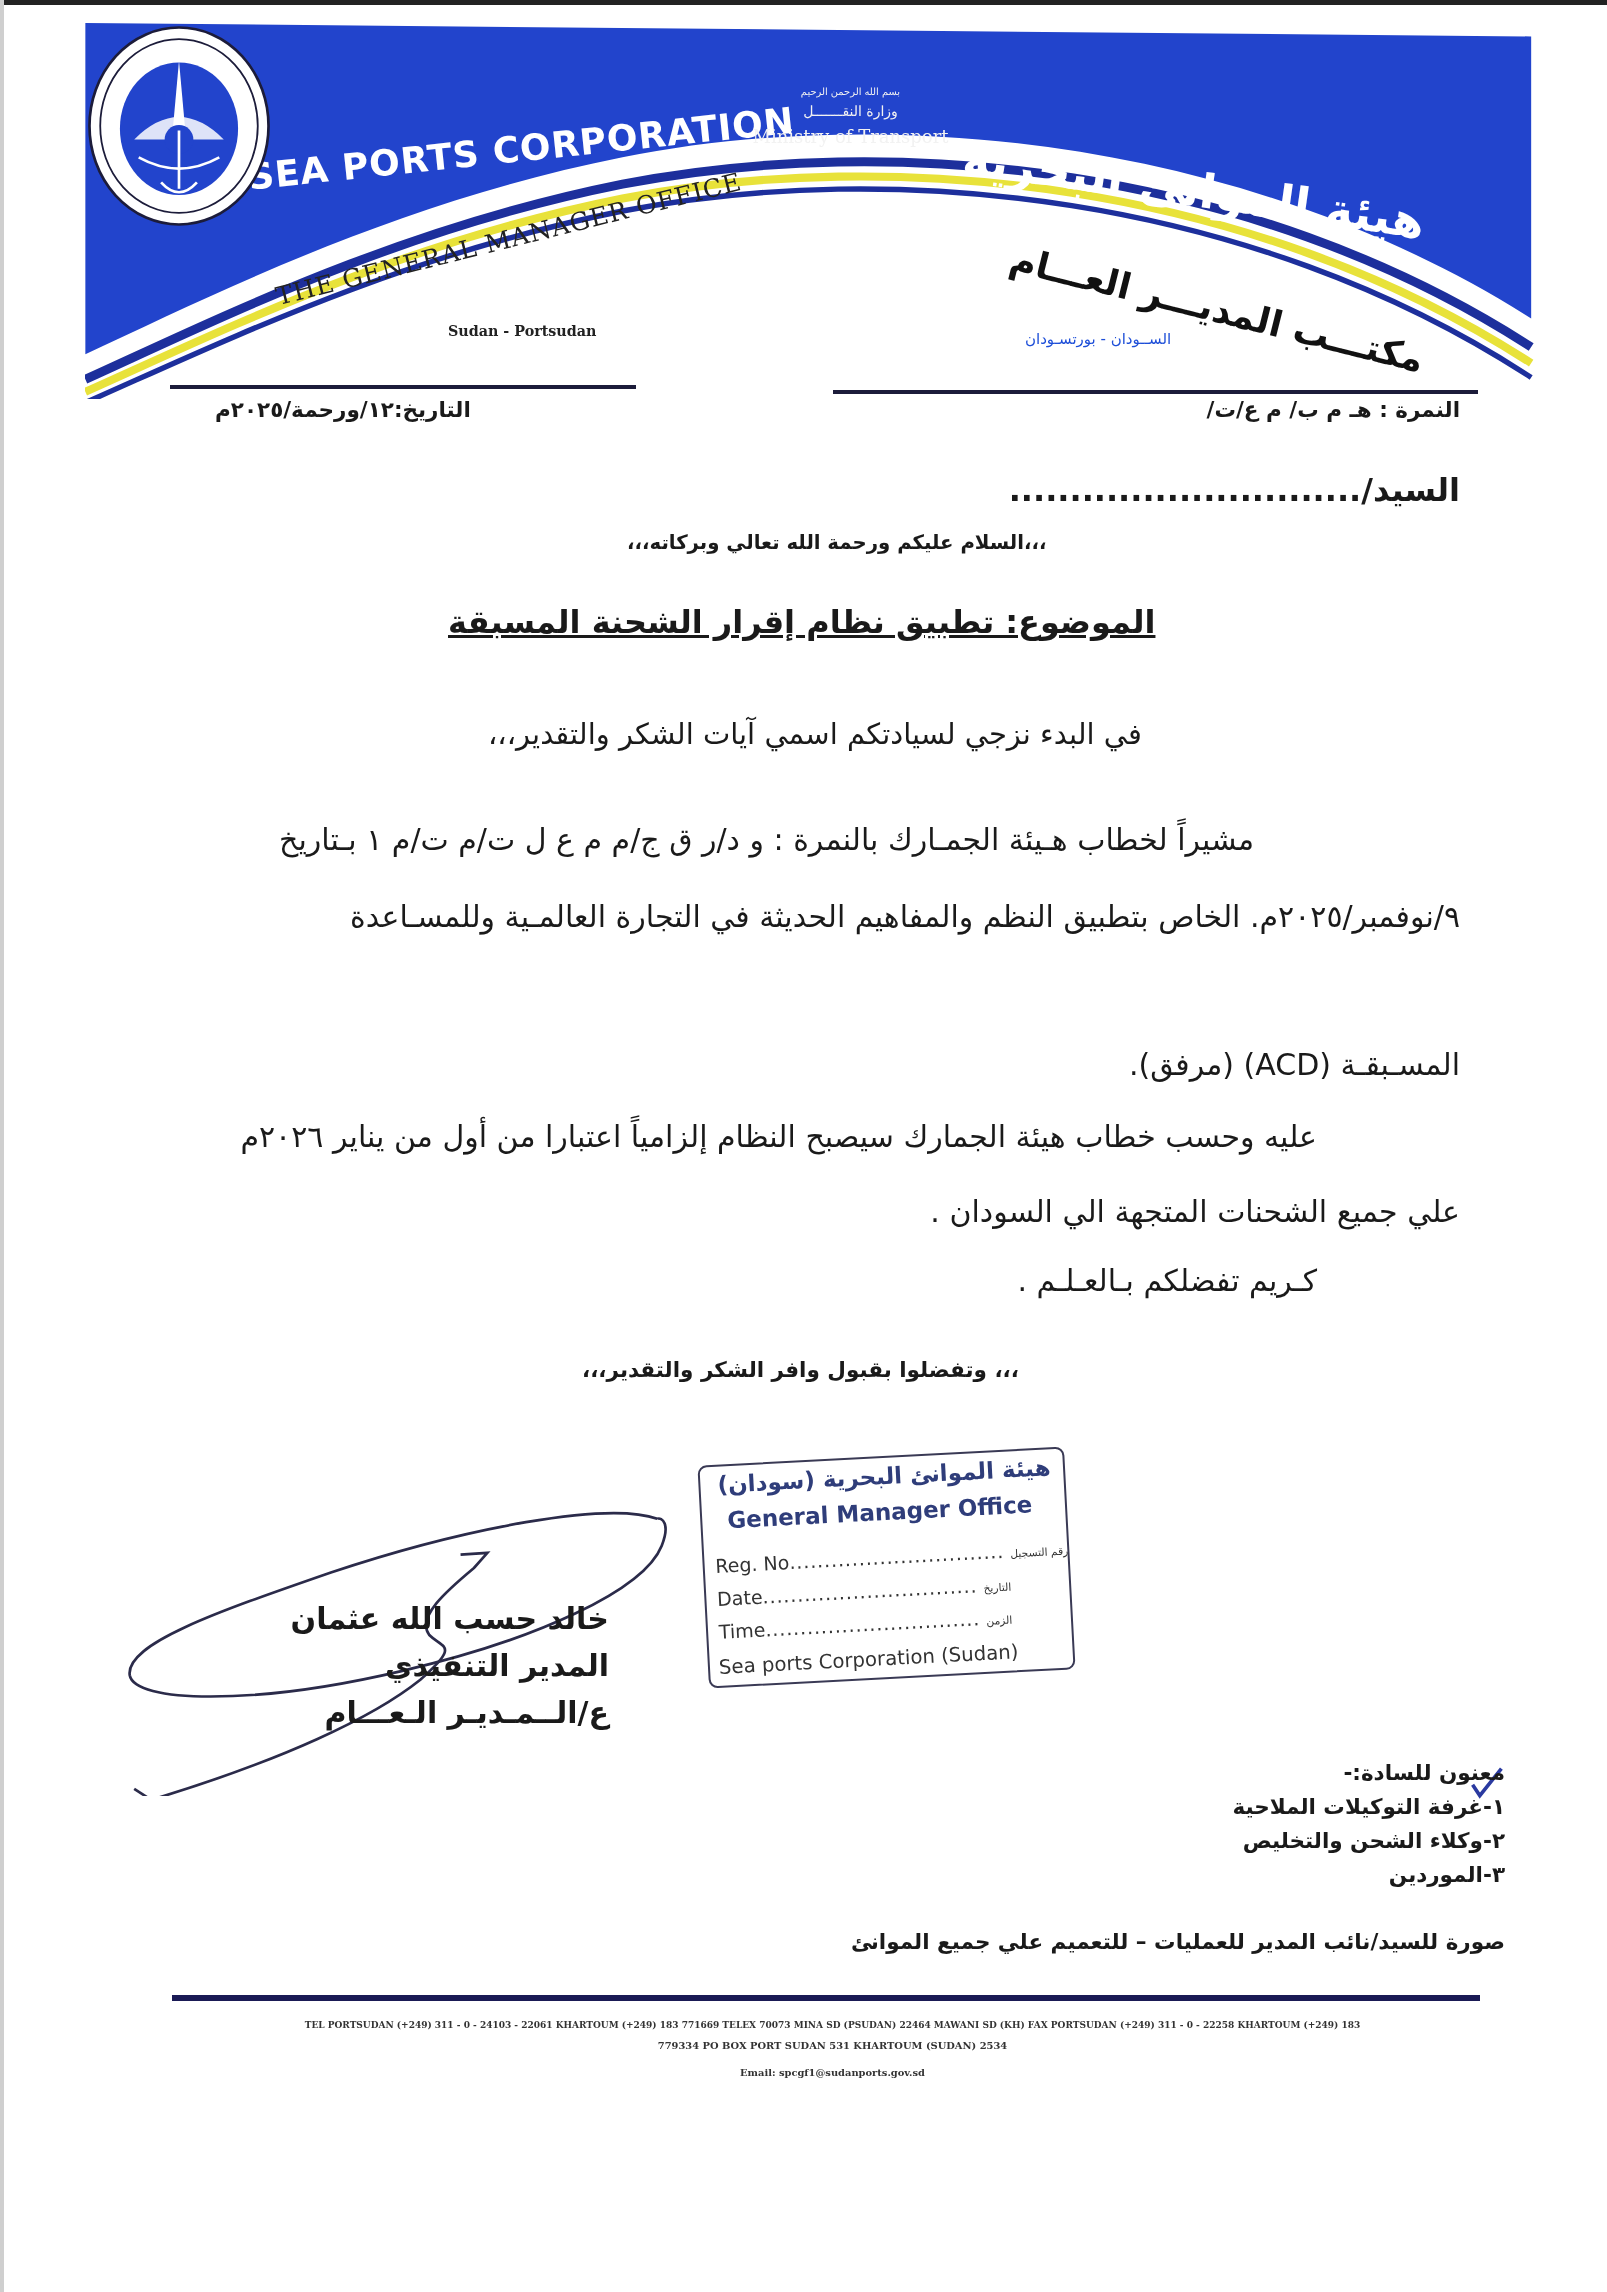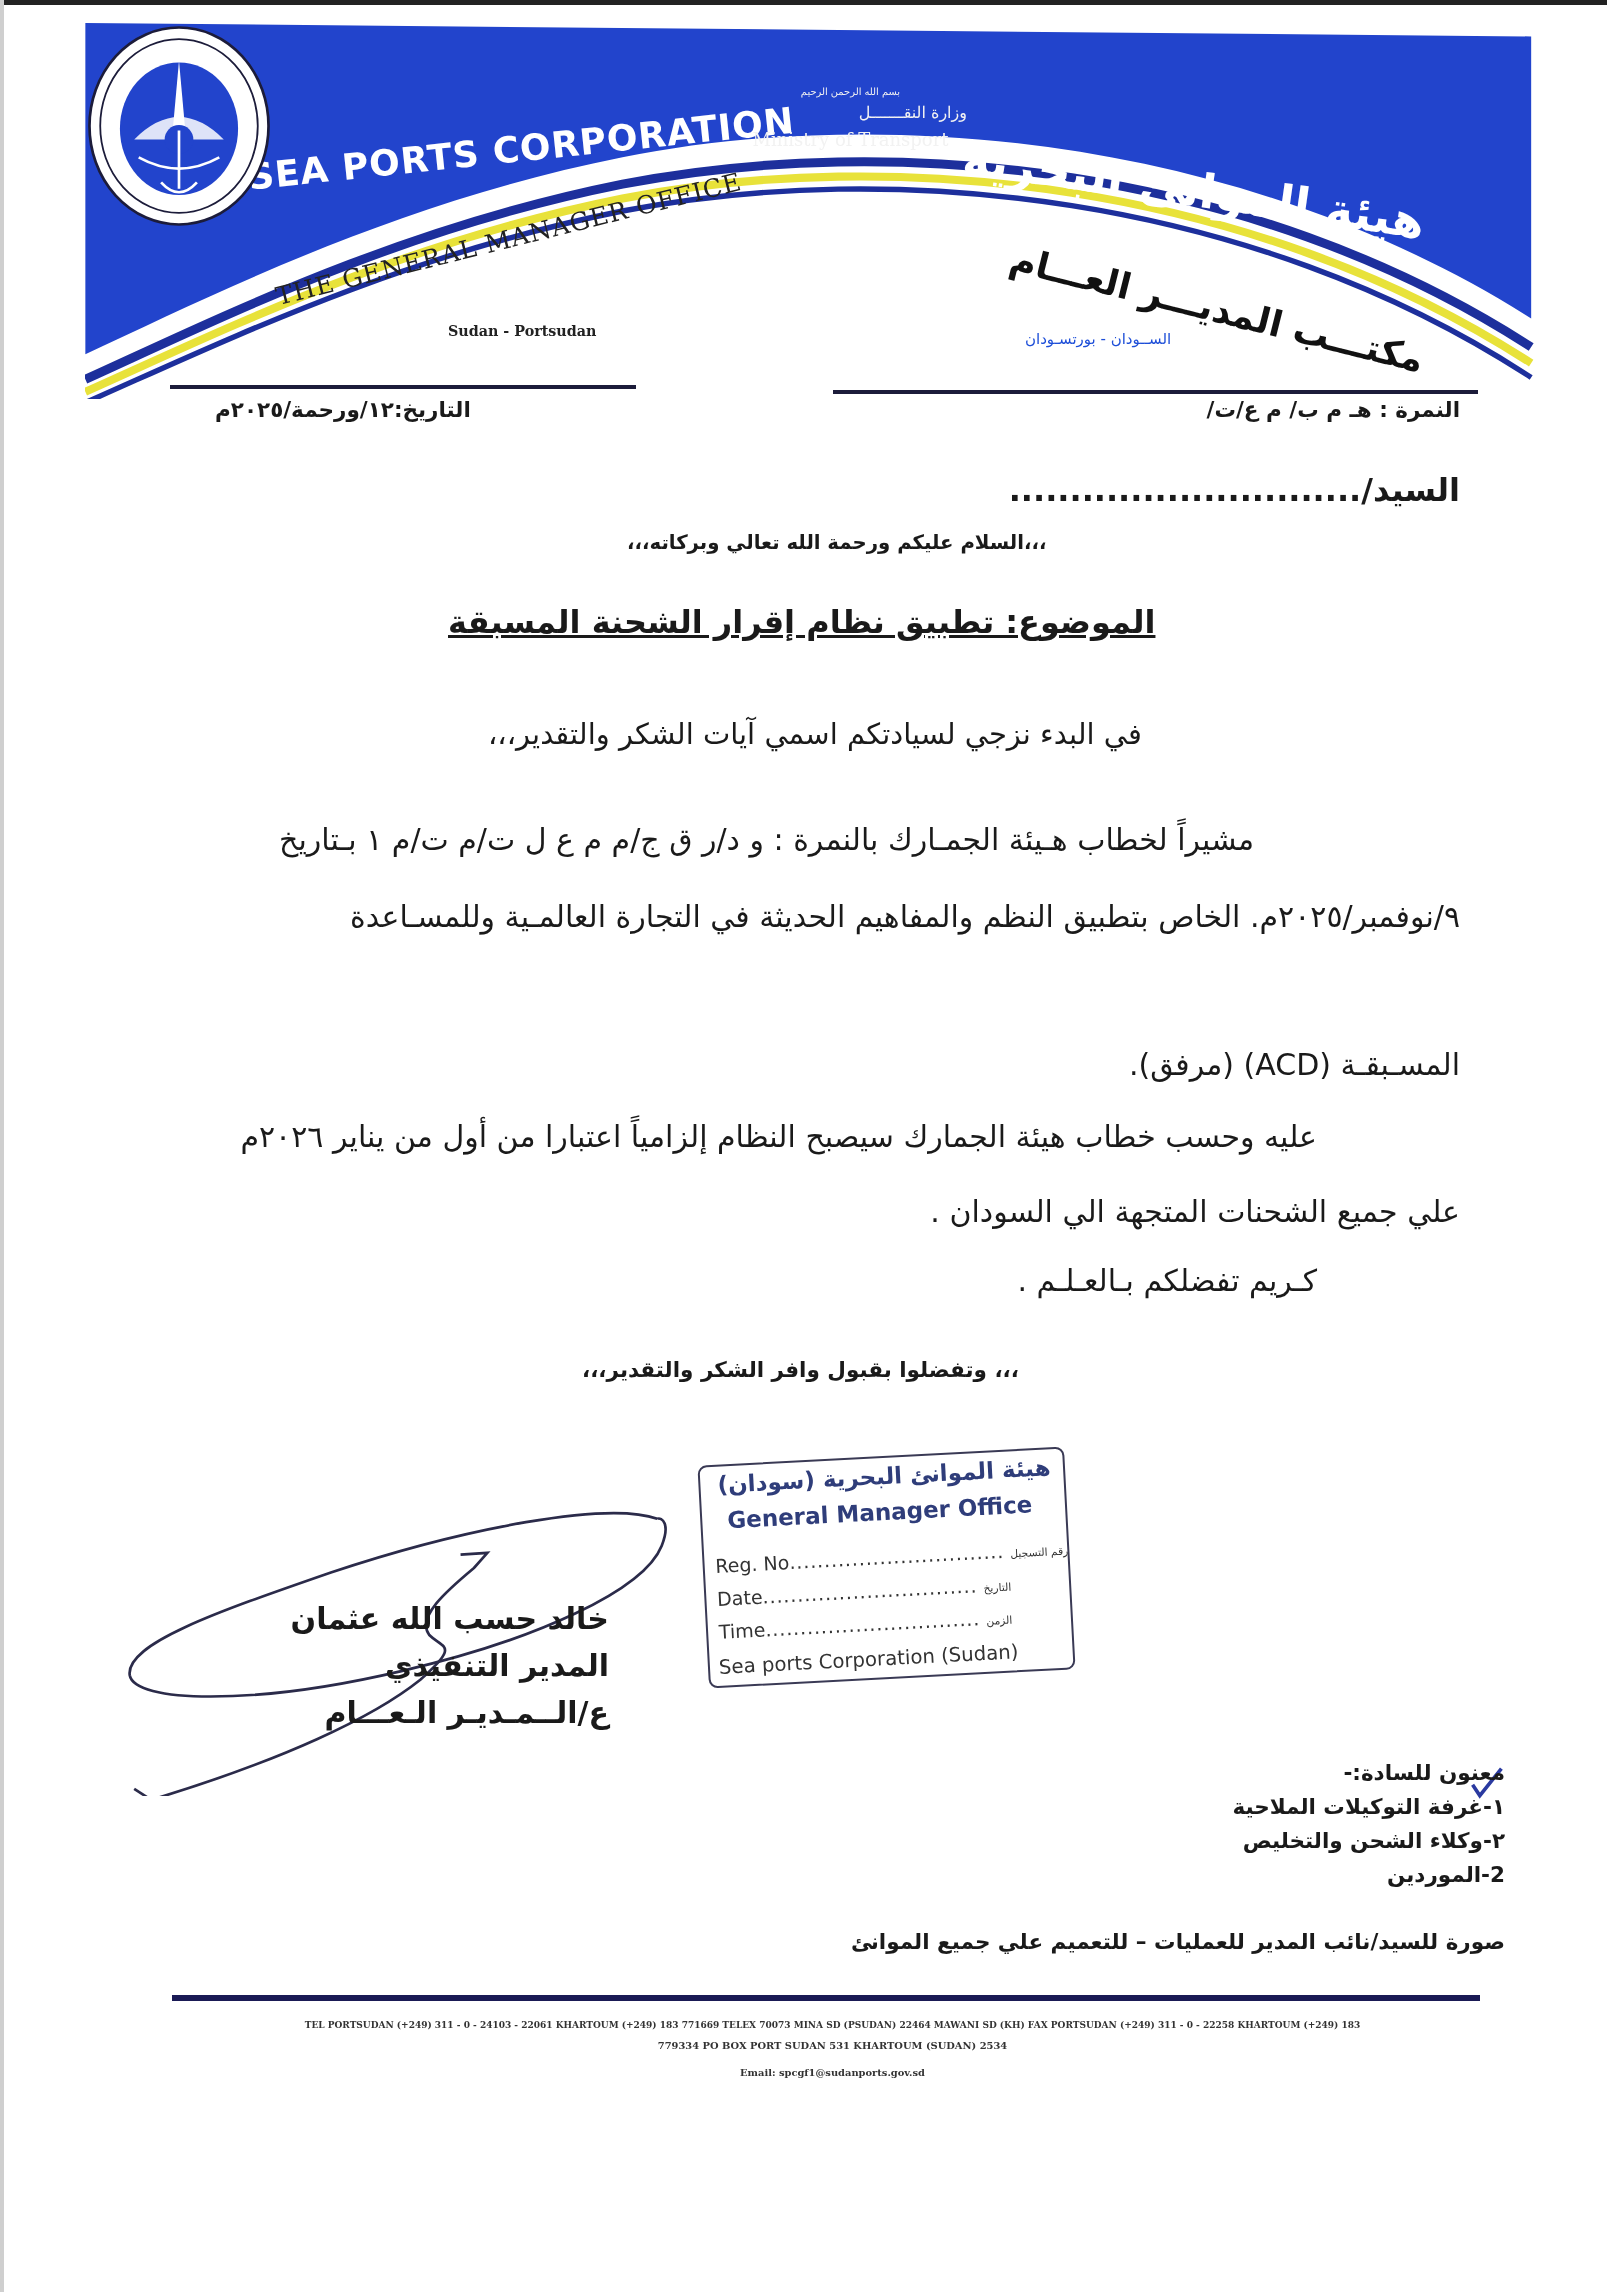--- a/index.html
+++ b/index.html
@@ -12,21 +12,21 @@
   
   .header { position:absolute; left:85px; top:18px; width:1451px; height:376px; }
   .header svg { position:absolute; left:0; top:0; }
   .hdr-text { position:absolute; color:#fff; white-space:nowrap; }
   .en-corp { left:161px; top:134px; font-family:"DejaVu Sans", sans-serif; font-weight:bold; font-size:36px;
              transform:rotate(-6deg); transform-origin:left top; letter-spacing:0.9px; }
   .ar-corp { left:882px; top:107px; font-family:"DejaVu Sans", sans-serif; font-weight:bold; font-size:47px;
              transform:rotate(8deg); transform-origin:left top; direction:rtl; }
   .ministry { left:649px; top:63px; text-align:center; width:233px; color:#f2f2f2; font-family:"DejaVu Serif", serif; }
   .ministry .b { font-size:9.9px; display:block; }
-  .ministry .ar { font-size:16px; display:block; margin-top:5.4px; direction:rtl;text-align:right; }
+  .ministry .ar { font-size:14px; display:block; margin-top:5.4px; direction:rtl; }
   .ministry .en { font-size:18px; display:block; margin-top:7.2px; }
   .gm-en { position:absolute; left:188px; top:260px; color:#222; font-family:"DejaVu Serif", serif;
            font-size:25px; transform:rotate(-14deg); transform-origin:left top; white-space:nowrap; letter-spacing:0.9px; }
   .sudan-en { position:absolute; left:363px; top:300px; color:#222; font-family:"DejaVu Serif", serif; font-size:14.3px; font-weight:bold; }
   .gm-ar { position:absolute; left:931px; top:215px; color:#111; font-size:36px; font-weight:bold;
            transform:rotate(14deg); transform-origin:left top; direction:rtl; white-space:nowrap; }
   .sudan-ar { position:absolute; left:940px; top:307px; color:#1d4ed8; font-size:15px; direction:rtl; }
   .logo { position:absolute; left:640px; top:170px; width:188px; height:206px; }
 
   .rule { position:absolute; background:#1c1c3a; }
@@ -145,21 +145,21 @@
     <div>ع/الــمـديـر الـعـــام</div>
   </div>
 
   <svg class="check" viewBox="0 0 40 40">
     <path d="M4,22 L12,34 L36,4" fill="none" stroke="#2a3aa0" stroke-width="4"></path>
   </svg>
   <div class="cc">
     <div>معنون للسادة:-</div>
     <div>١-غرفة التوكيلات الملاحية</div>
     <div>٢-وكلاء الشحن والتخليص</div>
-    <div>2-الموردين</div>
+    <div>٣-الموردين</div>
   </div>
   <div class="copy-line">صورة للسيد/نائب المدير للعمليات – للتعميم علي جميع الموانئ</div>
 
   <div class="rule" style="left:172px; top:1990px; width:1308px; height:5.4px; background:#1a1a55;"></div>
   <div class="footer">
     <div style="font-size:9px;">TEL PORTSUDAN (+249) 311 - 0 - 24103 - 22061 KHARTOUM (+249) 183 771669 TELEX 70073 MINA SD (PSUDAN) 22464 MAWANI SD (KH) FAX PORTSUDAN (+249) 311 - 0 - 22258 KHARTOUM (+249) 183</div>
     <div>779334 PO BOX PORT SUDAN 531 KHARTOUM (SUDAN) 2534</div>
     <div style="margin-top:7.2px;">Email: spcgf1@sudanports.gov.sd</div>
   </div>
 </div>

